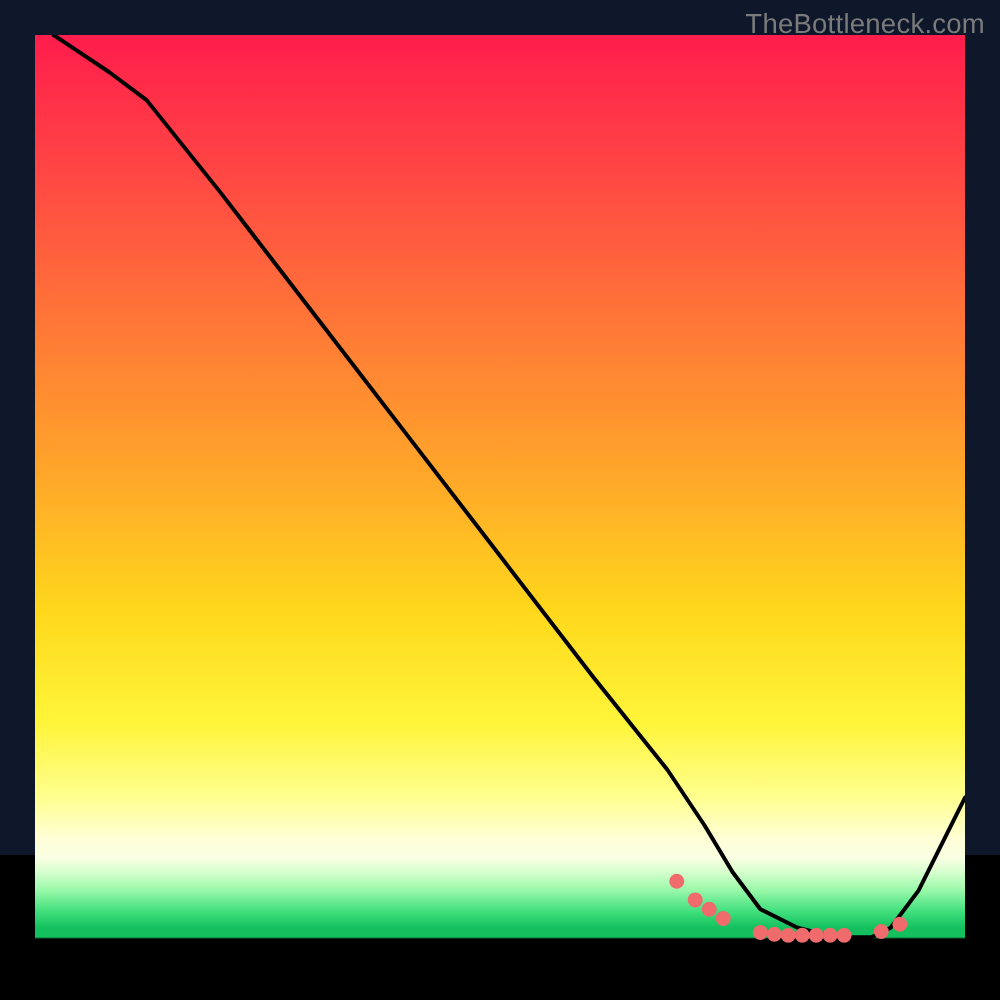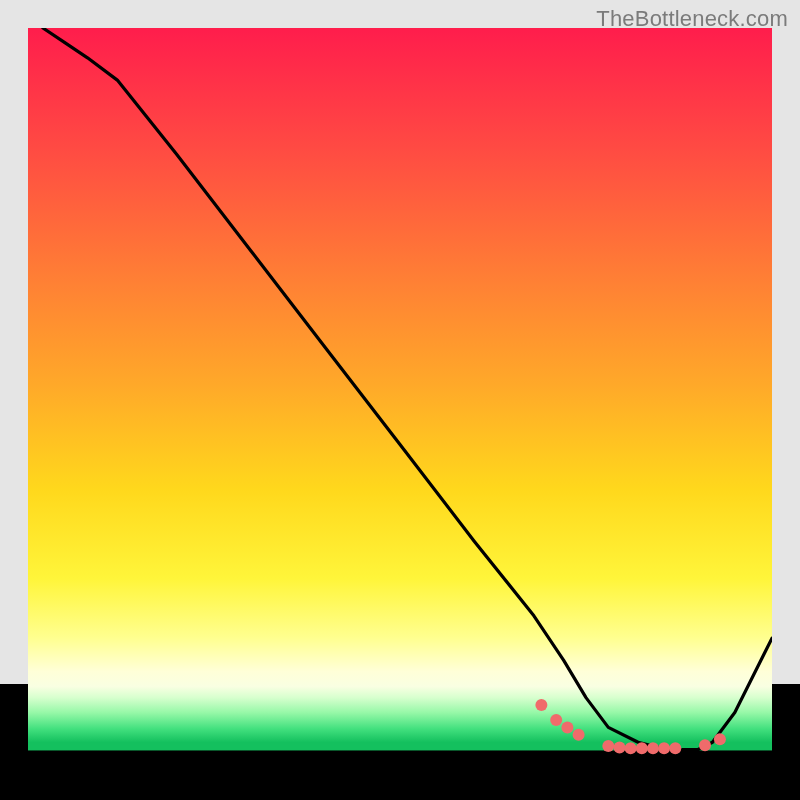--- a/index.html
+++ b/index.html
@@ -8,21 +8,21 @@
     width: 800px;
     height: 800px;
     background: #000;
     overflow: hidden;
     font-family: Arial, Helvetica, sans-serif;
   }
   .frame {
     position: relative;
     width: 800px;
     height: 684px;
-    background: #e5e5e5;
+    background: #0f172a;
   }
   .watermark {
     position: absolute;
     top: 6px;
     right: 12px;
     font-size: 22px;
     color: #7b7b7b;
     font-weight: 400;
     letter-spacing: 0.2px;
     z-index: 10;

